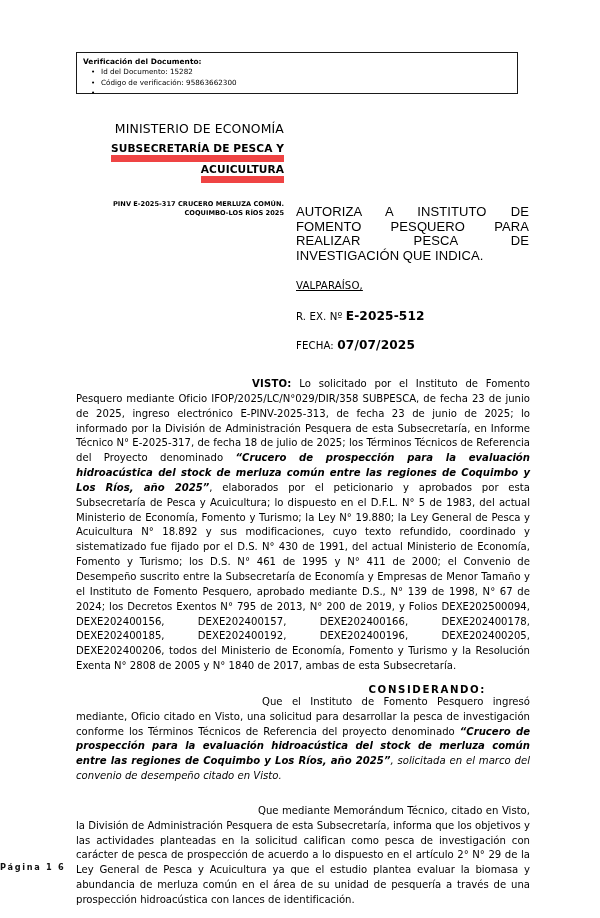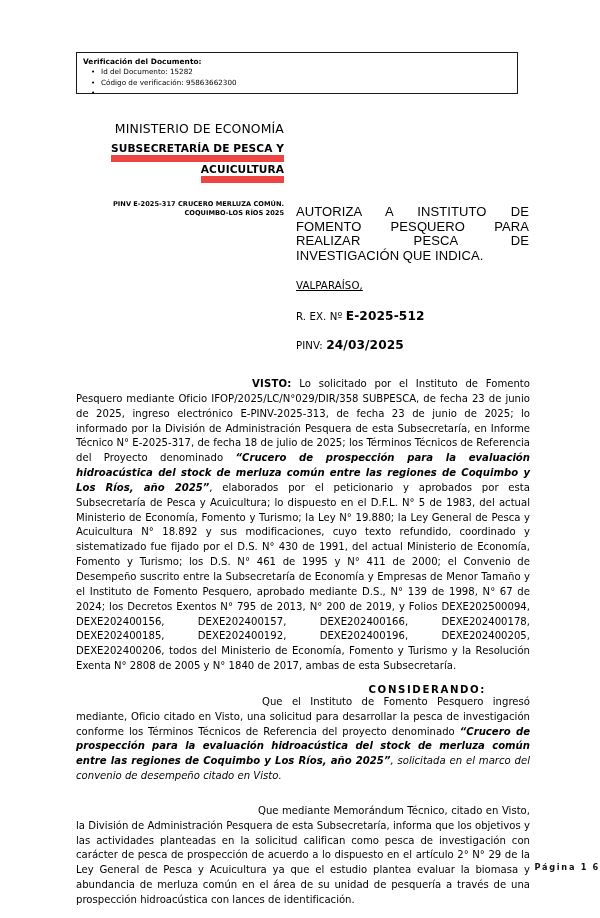--- a/index.html
+++ b/index.html
@@ -183,21 +183,21 @@
     margin: 10px 0 0 0;
     padding-right: 44px;
   }
 
   
   .footer {
     position: absolute;
     left: 0;
     top: 862px;
     width: 600px;
-    text-align: right;
+    text-align: left;
     font-family: "DejaVu Sans", sans-serif;
     font-weight: bold;
     font-size: 8.2px;
     letter-spacing: 1.7px;
     color: #111;
   }
 </style>
 </head>
 <body>
 
@@ -233,22 +233,22 @@
   </div>
 
   <div class="title-block">
     <div class="doc-subject">AUTORIZA A INSTITUTO DE FOMENTO PESQUERO PARA REALIZAR PESCA DE INVESTIGACIÓN QUE INDICA.</div>
     <div class="city-line">VALPARAÍSO,</div>
     <div class="res-line">
       <span>R. EX. Nº</span>
       <span class="strong">E-2025-512</span>
     </div>
     <div class="fecha-line">
-      <span>PINV:</span>
-      <span class="strong">24/03/2025</span>
+      <span>FECHA:</span>
+      <span class="strong">07/07/2025</span>
     </div>
   </div>
 
   <div class="body-text">
 
     <p class="para indent-first"><span class="lead">VISTO:</span><span> Lo solicitado por el Instituto de Fomento Pesquero mediante Oficio IFOP/2025/LC/N°029/DIR/358 SUBPESCA, de fecha 23 de junio de 2025, ingreso electrónico E-PINV-2025-313, de fecha 23 de junio de 2025; lo informado por la División de Administración Pesquera de esta Subsecretaría, en Informe Técnico N° E-2025-317, de fecha 18 de julio de 2025; los Términos Técnicos de Referencia del Proyecto denominado </span><span class="ital">“Crucero de prospección para la evaluación hidroacústica del stock de merluza común entre las regiones de Coquimbo y Los Ríos, año 2025”</span><span>, elaborados por el peticionario y aprobados por esta Subsecretaría de Pesca y Acuicultura; lo dispuesto en el D.F.L. N° 5 de 1983, del actual Ministerio de Economía, Fomento y Turismo; la Ley N° 19.880; la Ley General de Pesca y Acuicultura N° 18.892 y sus modificaciones, cuyo texto refundido, coordinado y sistematizado fue fijado por el D.S. N° 430 de 1991, del actual Ministerio de Economía, Fomento y Turismo; los D.S. N° 461 de 1995 y N° 411 de 2000; el Convenio de Desempeño suscrito entre la Subsecretaría de Economía y Empresas de Menor Tamaño y el Instituto de Fomento Pesquero, aprobado mediante D.S., N°  139 de 1998, N° 67 de 2024; los Decretos Exentos  N° 795 de 2013, N° 200 de 2019,  y Folios DEXE202500094, DEXE202400156,     DEXE202400157,     DEXE202400166,     DEXE202400178, DEXE202400185,    DEXE202400192,       DEXE202400196,    DEXE202400205, DEXE202400206, todos del Ministerio de Economía, Fomento y Turismo y la Resolución Exenta N° 2808 de 2005 y N° 1840 de 2017, ambas de esta Subsecretaría.</span></p>
 
     <p class="considerando">CONSIDERANDO:</p>
 
     <p class="para indent-first-2"><span>Que el Instituto de Fomento Pesquero ingresó mediante, Oficio citado en Visto, una solicitud para desarrollar la pesca de investigación conforme los Términos Técnicos de Referencia del proyecto denominado </span><span class="ital">“Crucero de prospección para la evaluación hidroacústica del stock de merluza común entre las regiones de Coquimbo y Los Ríos, año 2025”</span><span class="ital-light">, solicitada en el marco del convenio de desempeño citado en Visto.</span></p>

